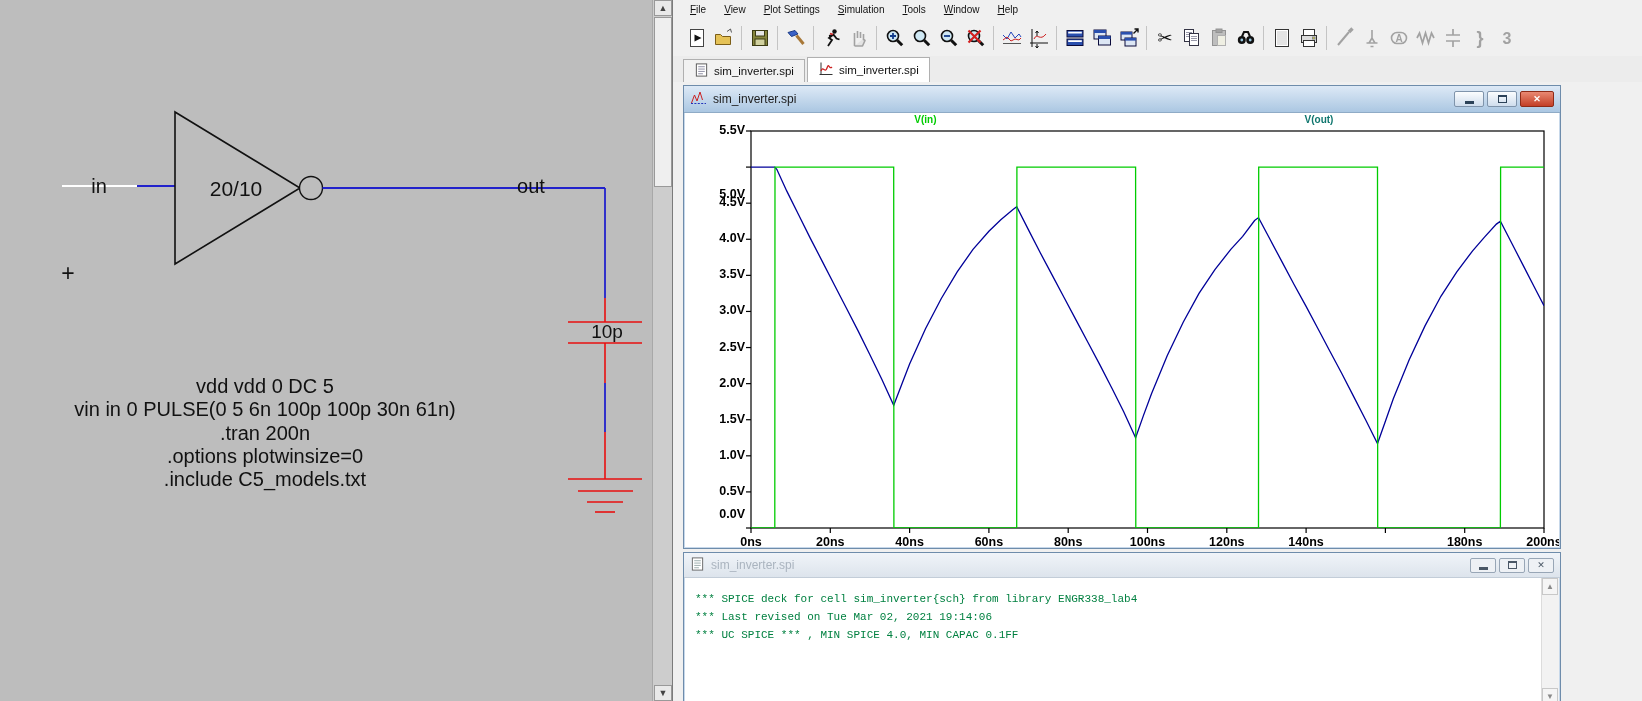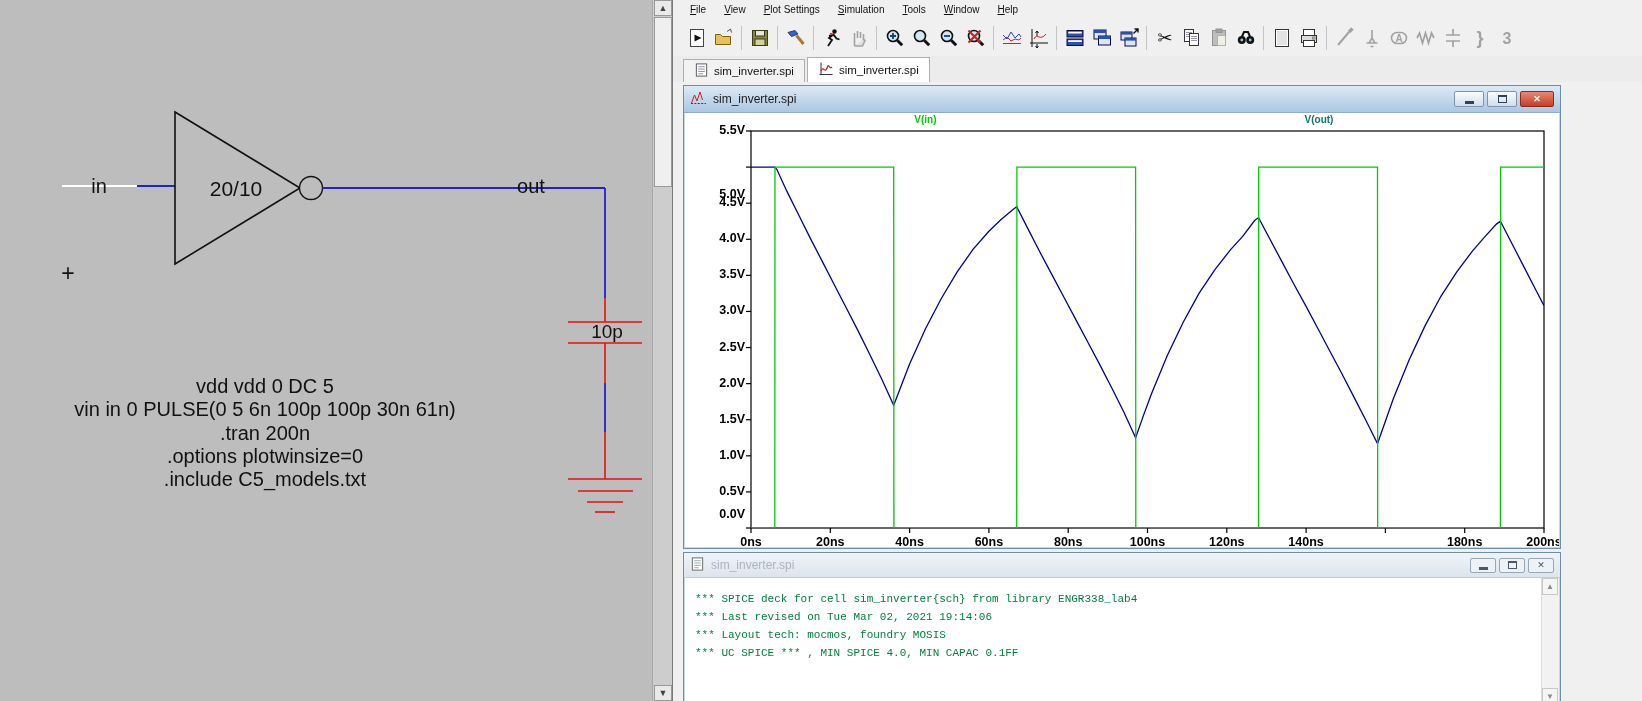--- a/index.html
+++ b/index.html
@@ -420,21 +420,20 @@
           <span class="win-btn">
               <span class="maximize-glyph"></span>
             </span>
           <span class="win-btn close">✕</span>
         </span>
       </div>
       <div id="netlist-client">
         <div id="netlist-lines" style="padding:12px 0 0 10px;">
             <div class="net-line" style="color: rgb(0, 128, 64);">*** SPICE deck for cell sim_inverter{sch} from library ENGR338_lab4</div>
             <div class="net-line" style="color: rgb(0, 128, 64);">*** Last revised on Tue Mar 02, 2021 19:14:06</div>
-            <div class="net-line" style="color: rgb(0, 128, 64);">*** Layout tech: mocmos, foundry MOSIS</div>
             <div class="net-line" style="color: rgb(0, 128, 64);">*** UC SPICE *** , MIN SPICE 4.0, MIN CAPAC 0.1FF</div>
           </div>
         <div id="net-scroll">
           <div class="net-sb-btn" style="top:0;">▲</div>
           <div class="net-sb-btn" style="bottom:0;">▼</div>
         </div>
       </div>
     </div>
 
   </div>

